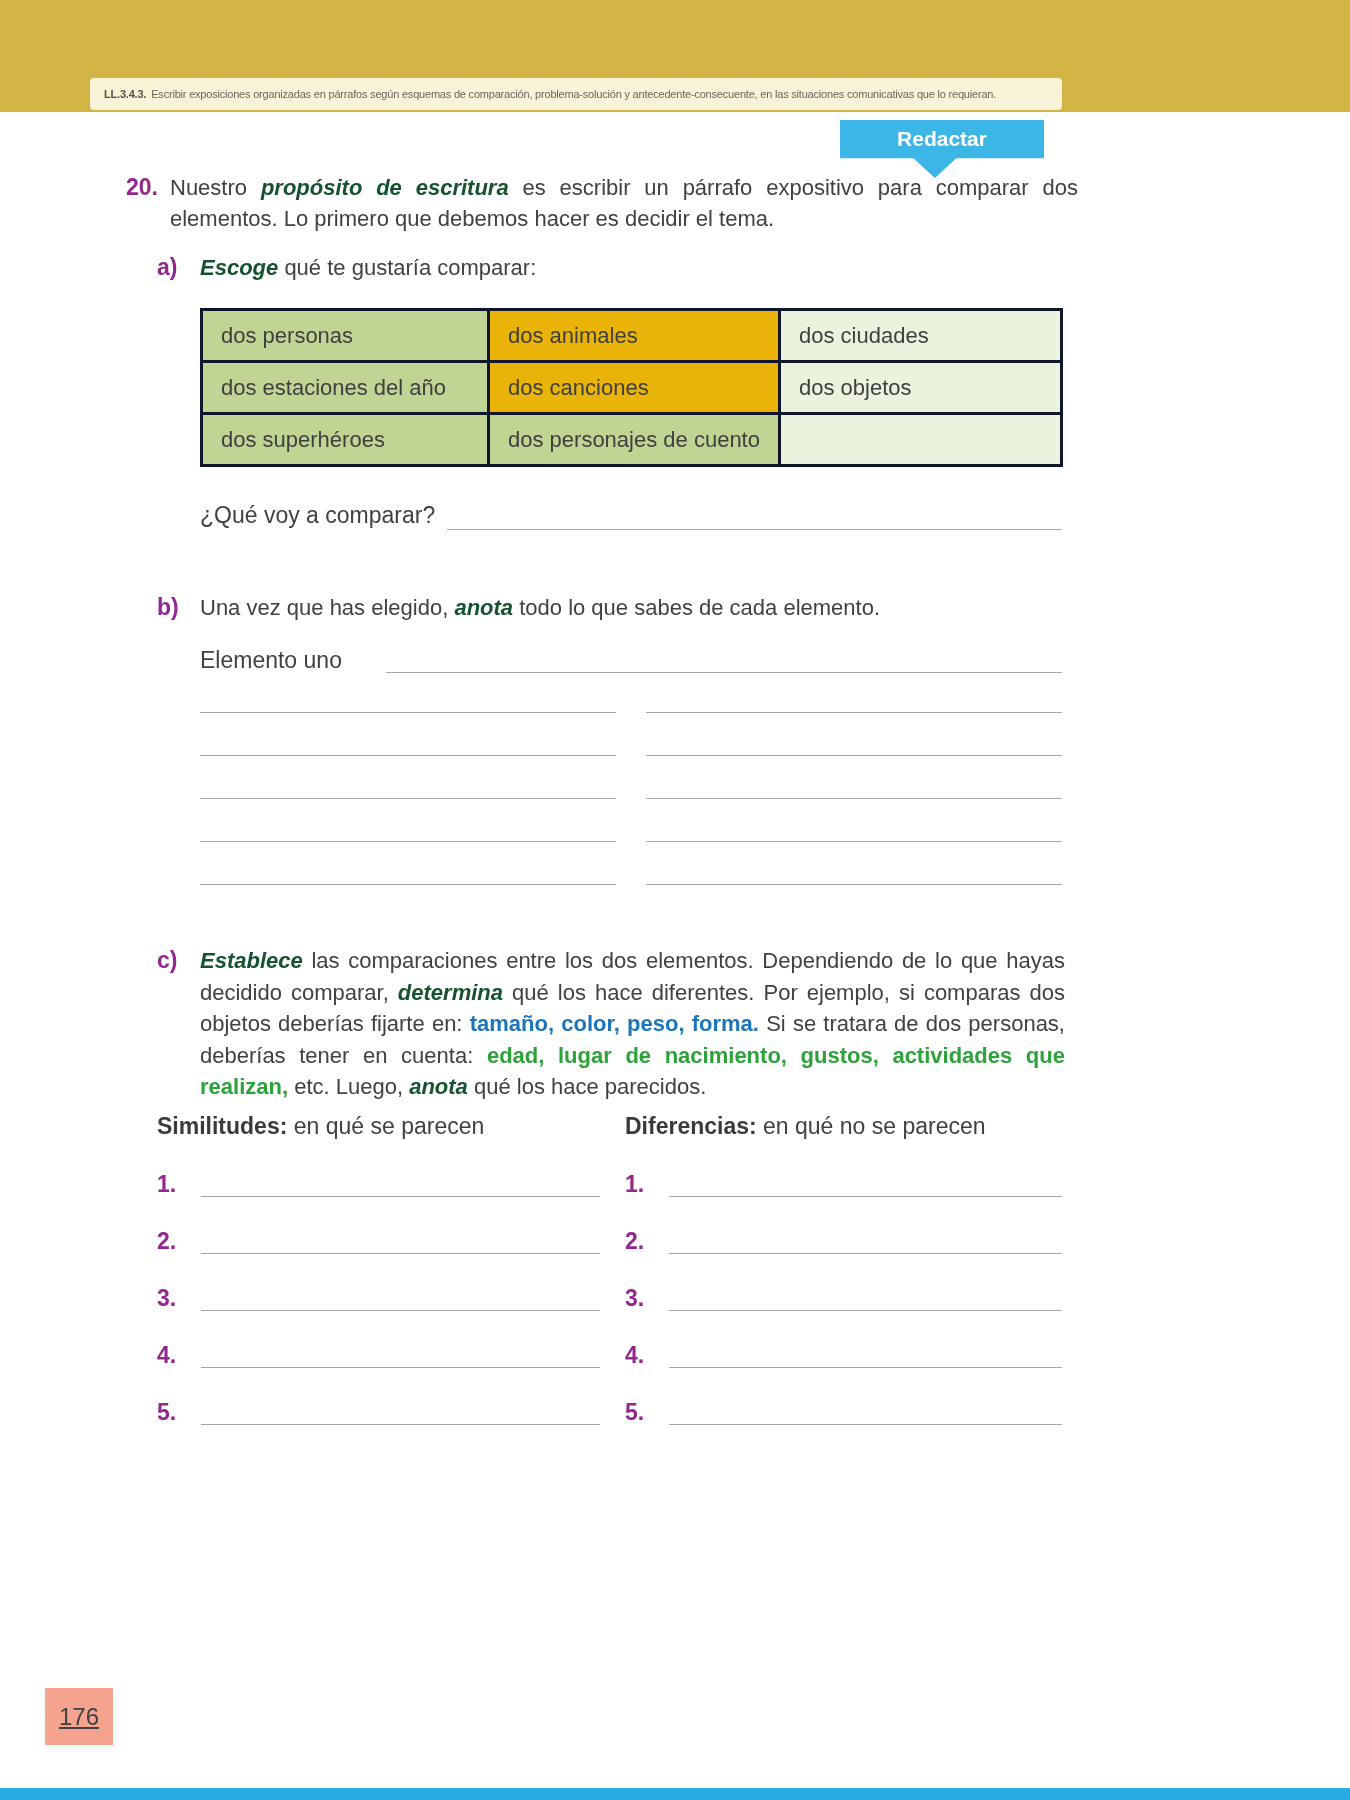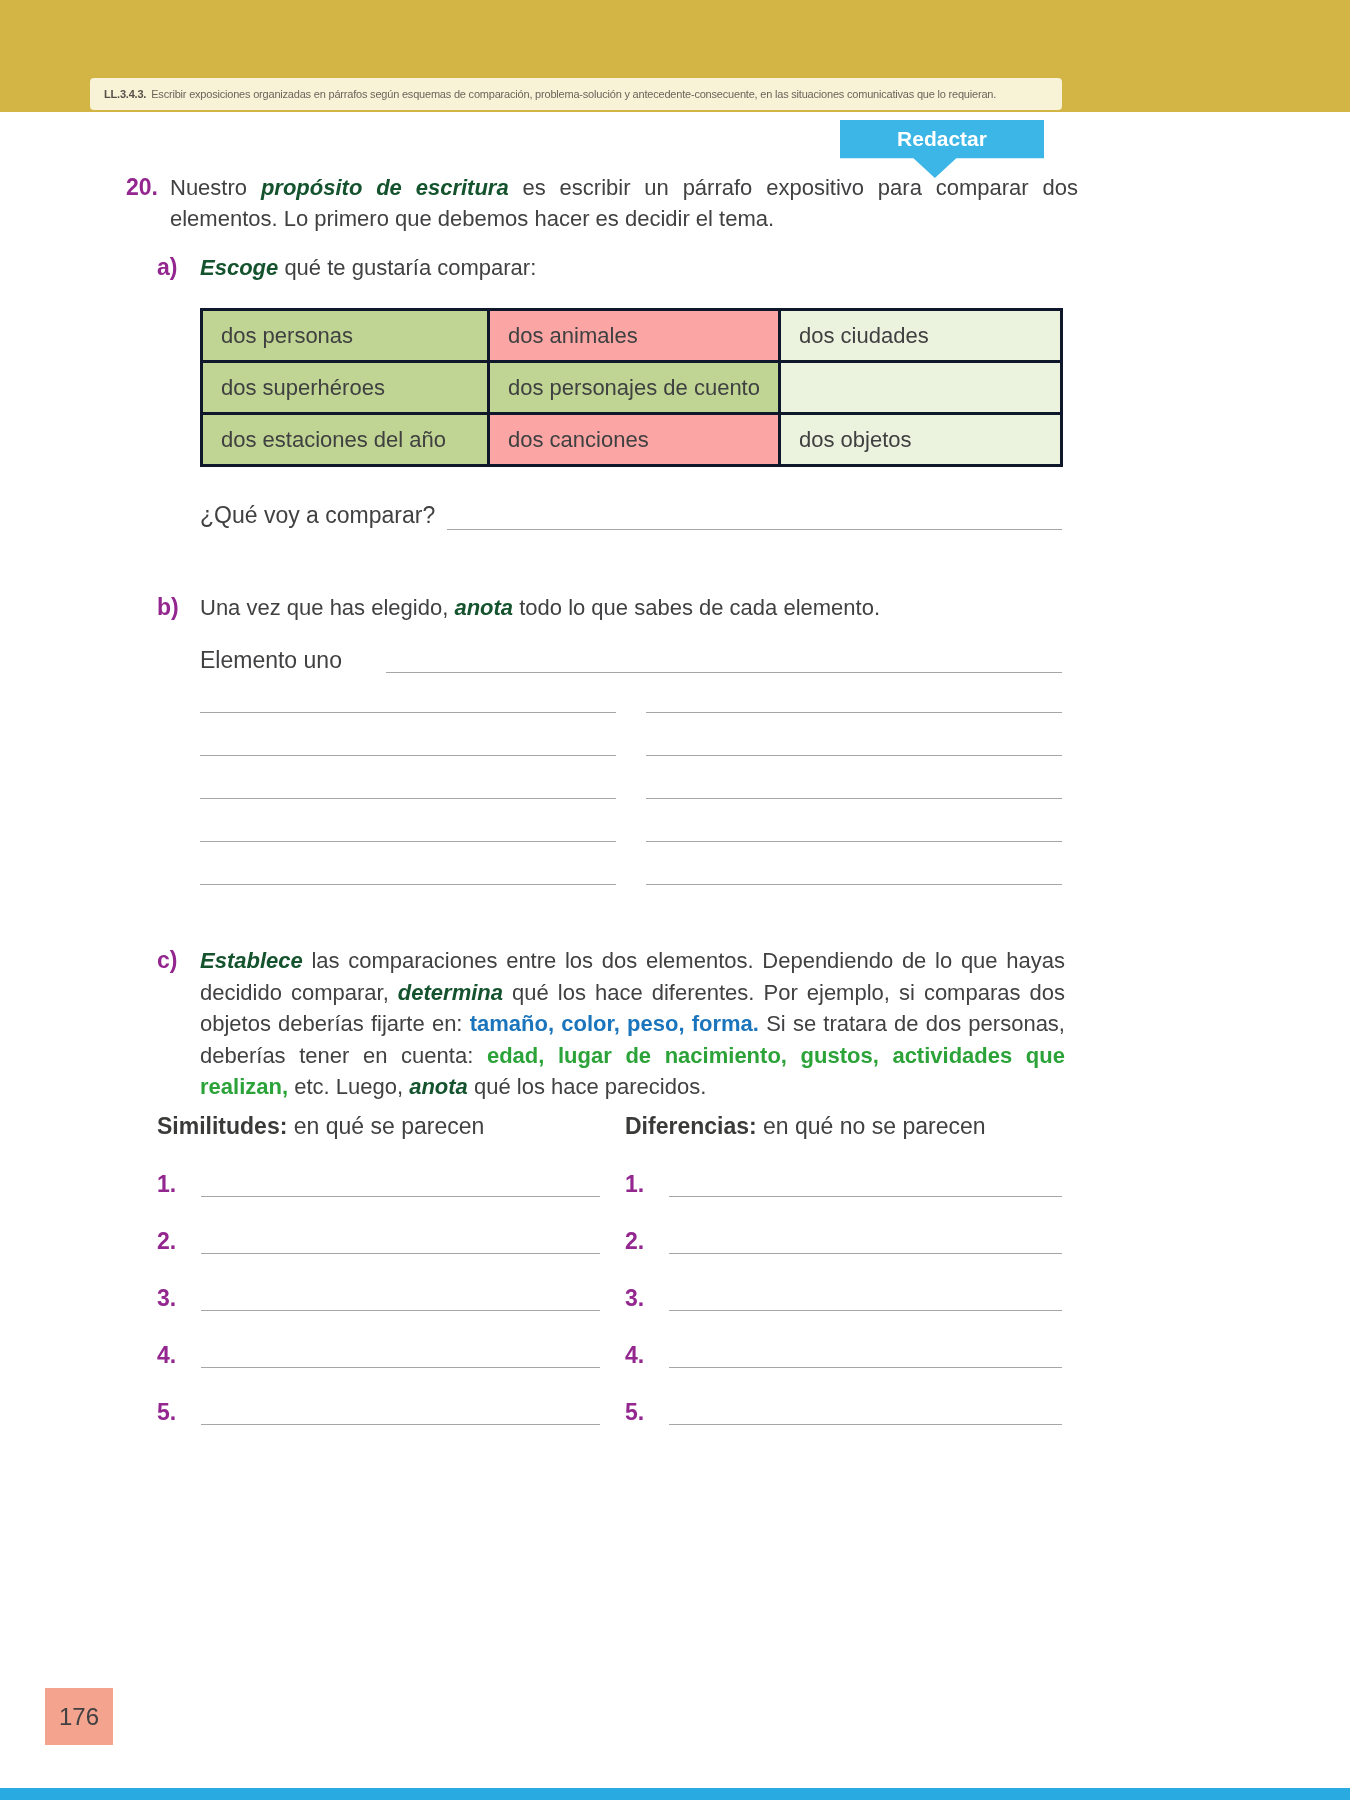--- a/index.html
+++ b/index.html
@@ -54,21 +54,21 @@
   .choices {
     position:absolute; top:308px; left:200px;
     border-collapse:collapse; table-layout:fixed;
   }
   .choices td {
     border:3px solid #0f172a;
     height:52px; font-size:22px; color:#3f4040;
     padding:0 8px 0 18px; vertical-align:middle;
   }
   td.shade-dark    { background:#c0d493; }
-  td.shade-light   { background:#fca5a5; }
+  td.shade-light   { background:#eab308; }
   td.shade-lighter { background:#ebf3df; }
 
   .qrow {
     position:absolute; top:500px; left:200px; width:862px;
     display:flex; align-items:flex-end; font-size:23px; line-height:30px;
   }
   .fill-line { flex:1; border-bottom:1px solid #a6a6a6; height:26px; margin-left:12px; }
 
   
   .row-b { position:absolute; top:592px; left:157px; width:908px; display:flex; }
@@ -99,21 +99,21 @@
   .cmp-col { display:flex; align-items:flex-end; }
   .cmp-col.left  { width:443px; margin-right:25px; }
   .cmp-col.right { width:437px; }
   .cmp-num { flex:none; width:44px; font-size:23px; line-height:26px; color:#93278f; font-weight:bold; }
   .cmp-line { flex:1; border-bottom:1px solid #a6a6a6; height:26px; }
 
   
   .pagebox {
     position:absolute; left:45px; top:1688px; width:68px; height:57px;
     background:#f4a48e; display:flex; align-items:center; justify-content:center;
-    font-size:24px; color:#414042;
+    font-size:24px; color:#414042;text-decoration:underline;
   }
   .bottom-bar {
     position:absolute; bottom:0; left:0; width:100%; height:12px;
     background:#29abe2;
   }
 </style>
 </head>
 <body>
 
 <div class="page">
@@ -143,29 +143,29 @@
         <col style="width:291px">
         <col style="width:282px">
       </colgroup>
     <tbody>
         <tr>
       <td class="shade-dark">dos personas</td>
       <td class="shade-light">dos animales</td>
       <td class="shade-lighter">dos ciudades</td>
     </tr>
     <tr>
+      <td class="shade-dark">dos estaciones del año</td>
+      <td class="shade-light">dos canciones</td>
+      <td class="shade-lighter">dos objetos</td>
+    </tr>
+    <tr>
       <td class="shade-dark">dos superhéroes</td>
       <td class="shade-dark">dos personajes de cuento</td>
       <td class="shade-lighter"></td>
     </tr>
-    <tr>
-      <td class="shade-dark">dos estaciones del año</td>
-      <td class="shade-light">dos canciones</td>
-      <td class="shade-lighter">dos objetos</td>
-    </tr>
   </tbody>
     </table>
 
   <div class="qrow">
     <span>¿Qué voy a comparar?</span>
     <div class="fill-line"></div>
   </div>
 
   <div class="row-b body-text">
     <div class="sub-letter accent">b)</div>

